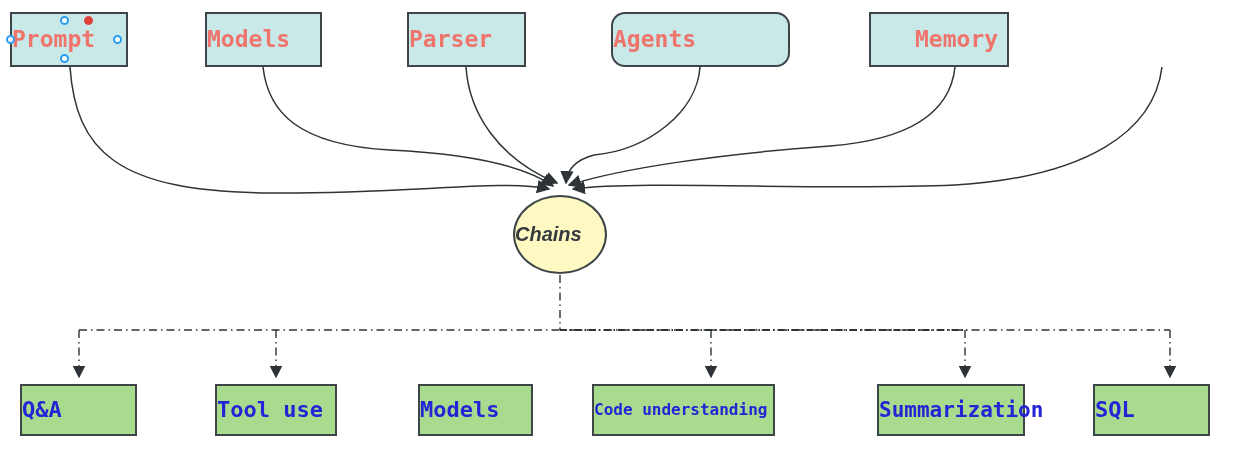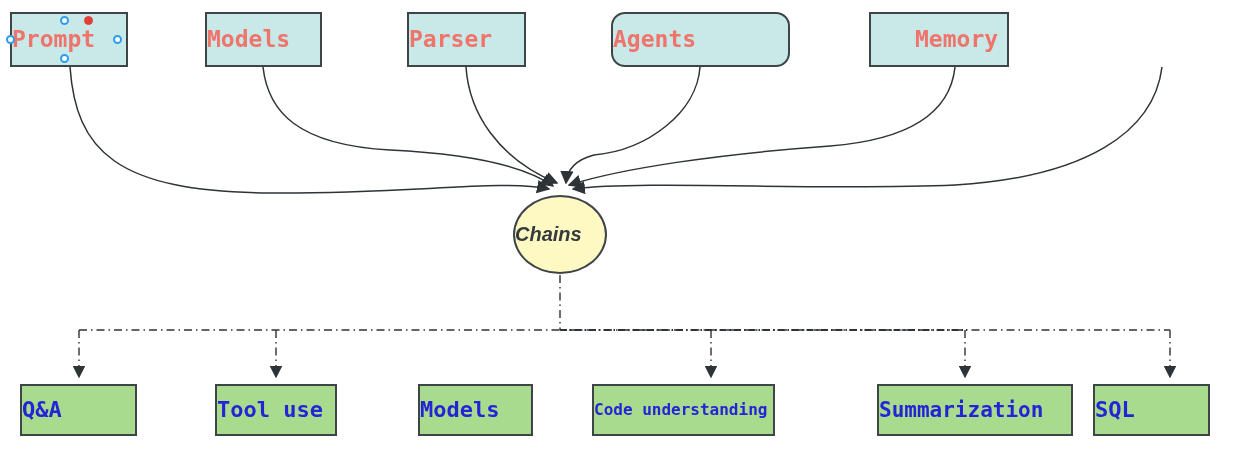--- a/index.html
+++ b/index.html
@@ -59,21 +59,21 @@
     font-family: "Liberation Sans", sans-serif;
     font-size: 20px;
     font-style: italic;
   }
 
   
   #n-qa      { left: 20px;   top: 384px; width: 117px; height: 52px; }
   #n-tooluse { left: 215px;  top: 384px; width: 122px; height: 52px; }
   #n-chatbot { left: 418px;  top: 384px; width: 115px; height: 52px; }
   #n-code    { left: 592px;  top: 384px; width: 183px; height: 52px; font-size: 16px; }
-  #n-summar  { left: 877px;  top: 384px; width: 196px; height: 52px; font-size: 21px; }
+  #n-summar  { left: 877px;  top: 384px; width: 148px; height: 52px; font-size: 21px; }
   #n-sql     { left: 1093px; top: 384px; width: 117px; height: 52px; }
 
   
   .handle {
     position: absolute;
     width: 9px; height: 9px;
     box-sizing: border-box;
     border-radius: 50%;
     background: #ffffff;
     border: 2px solid #2b9df0;

